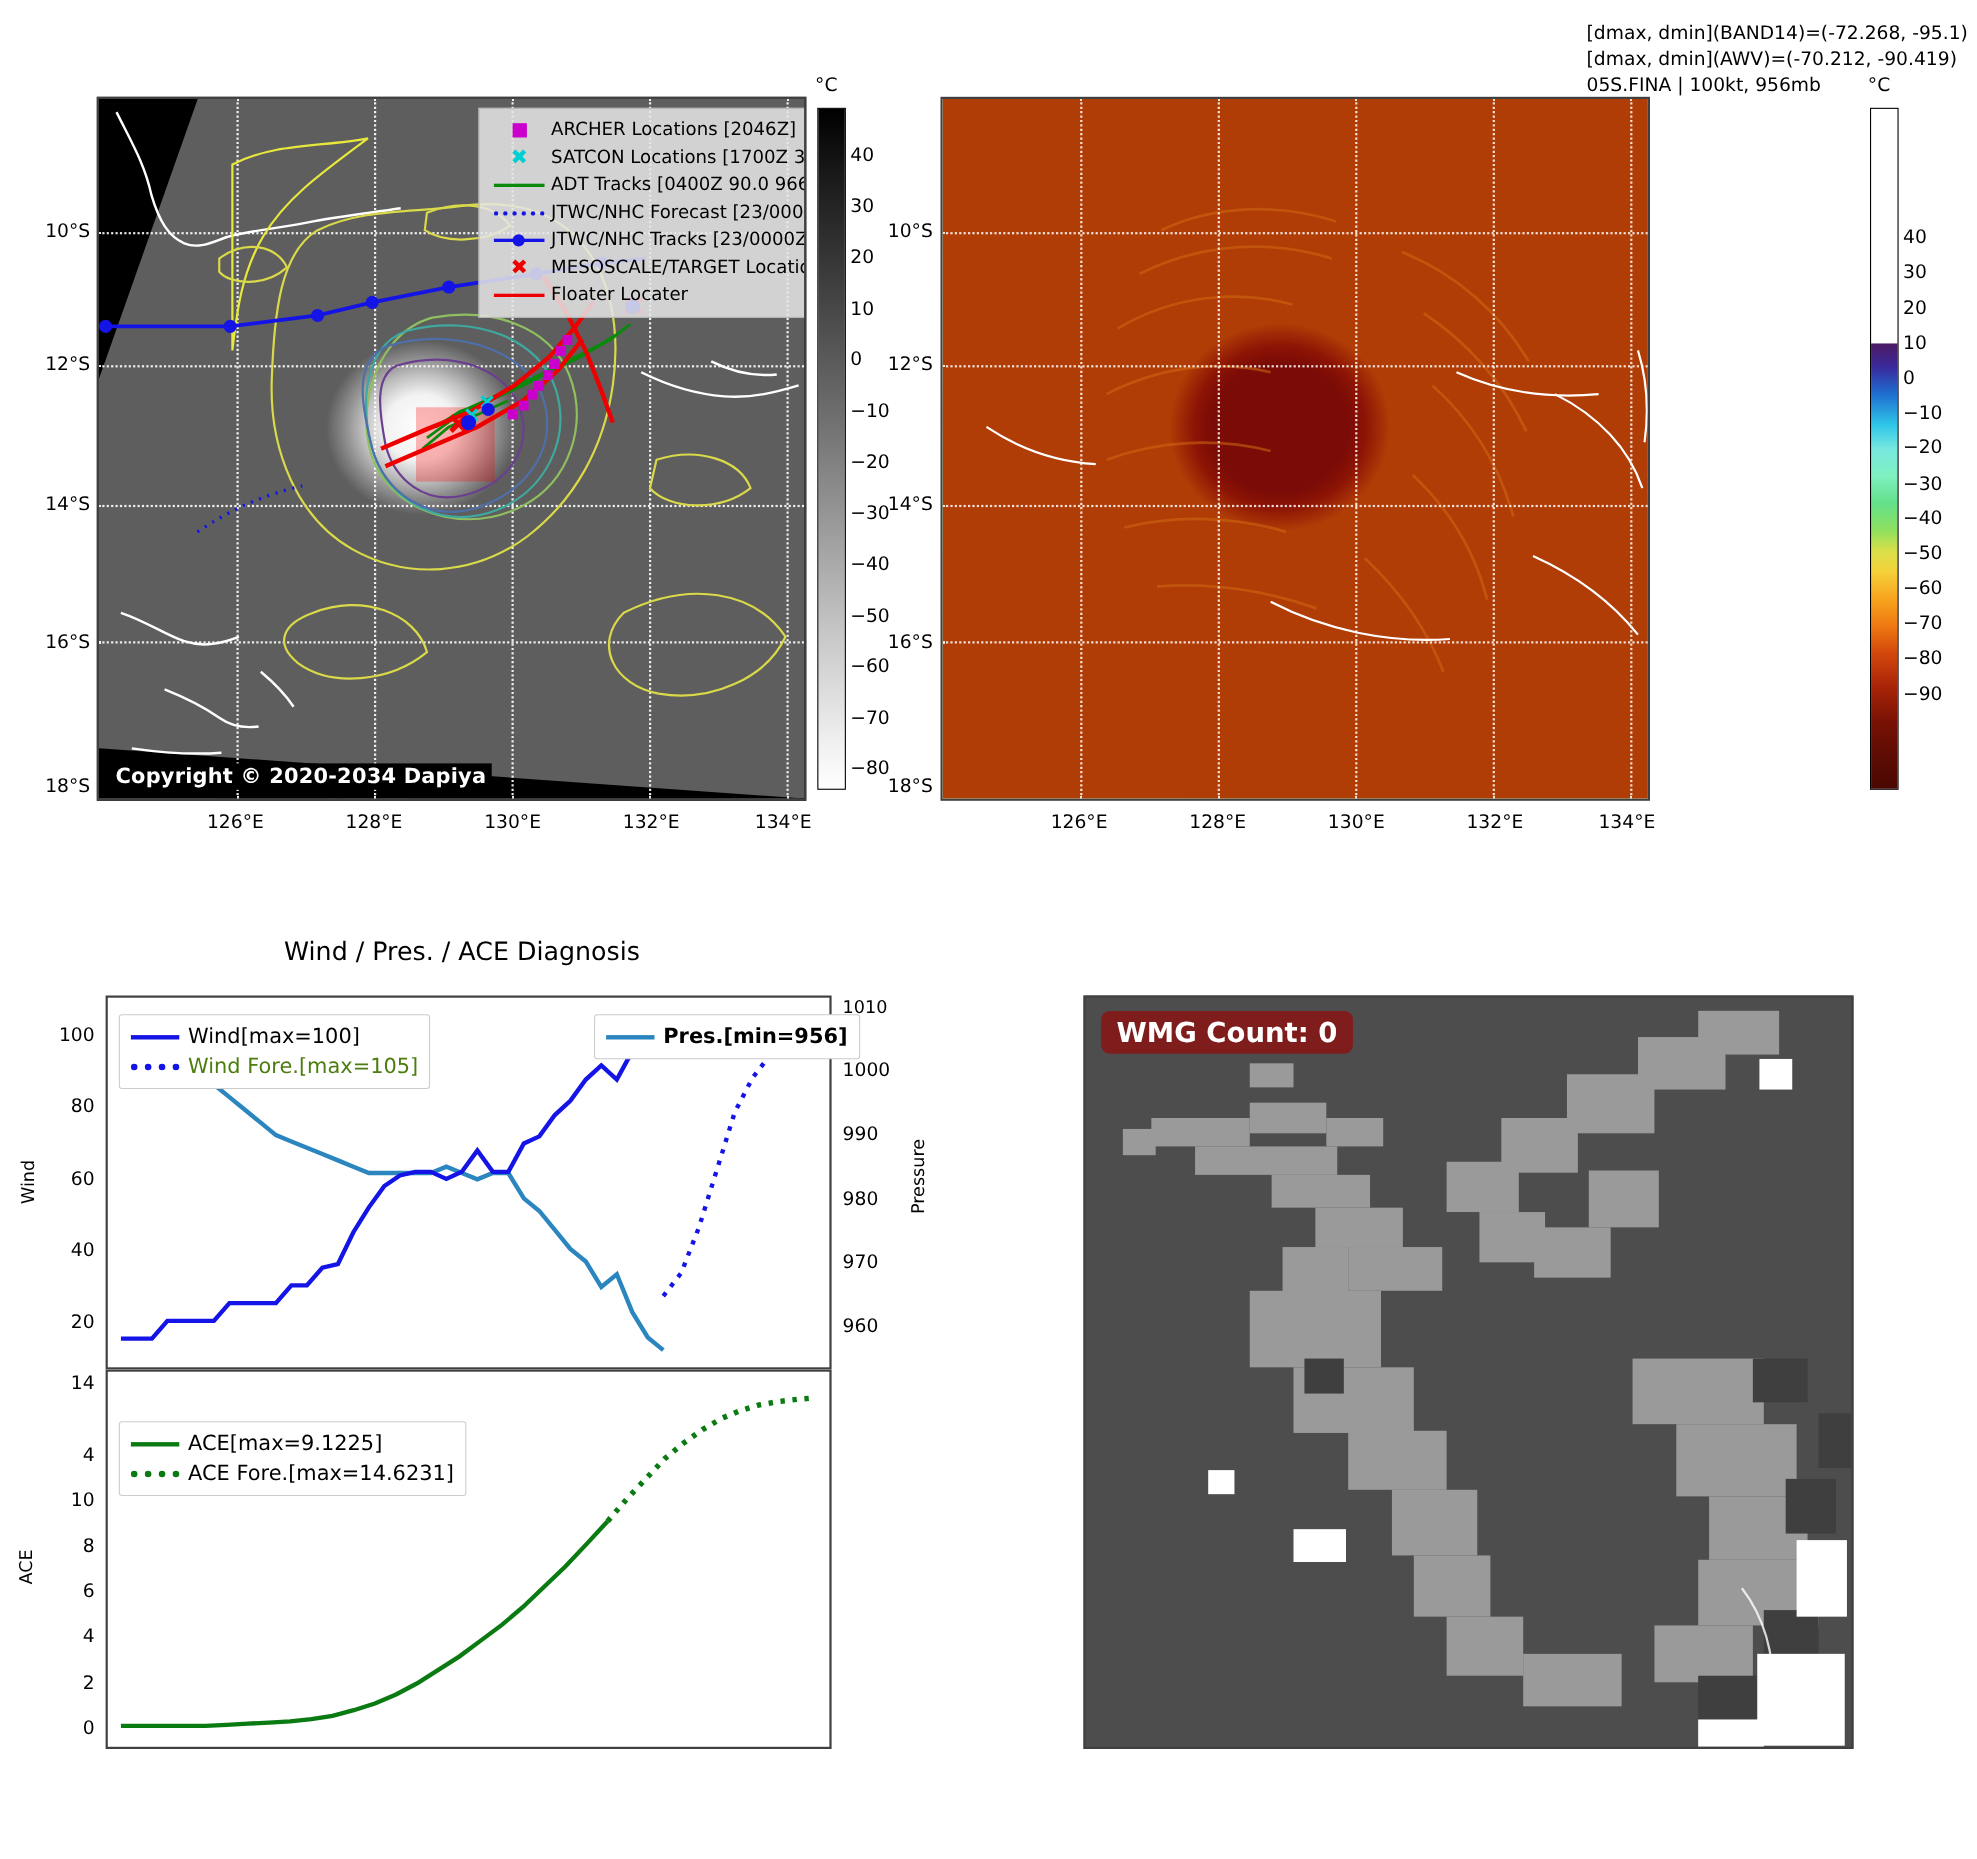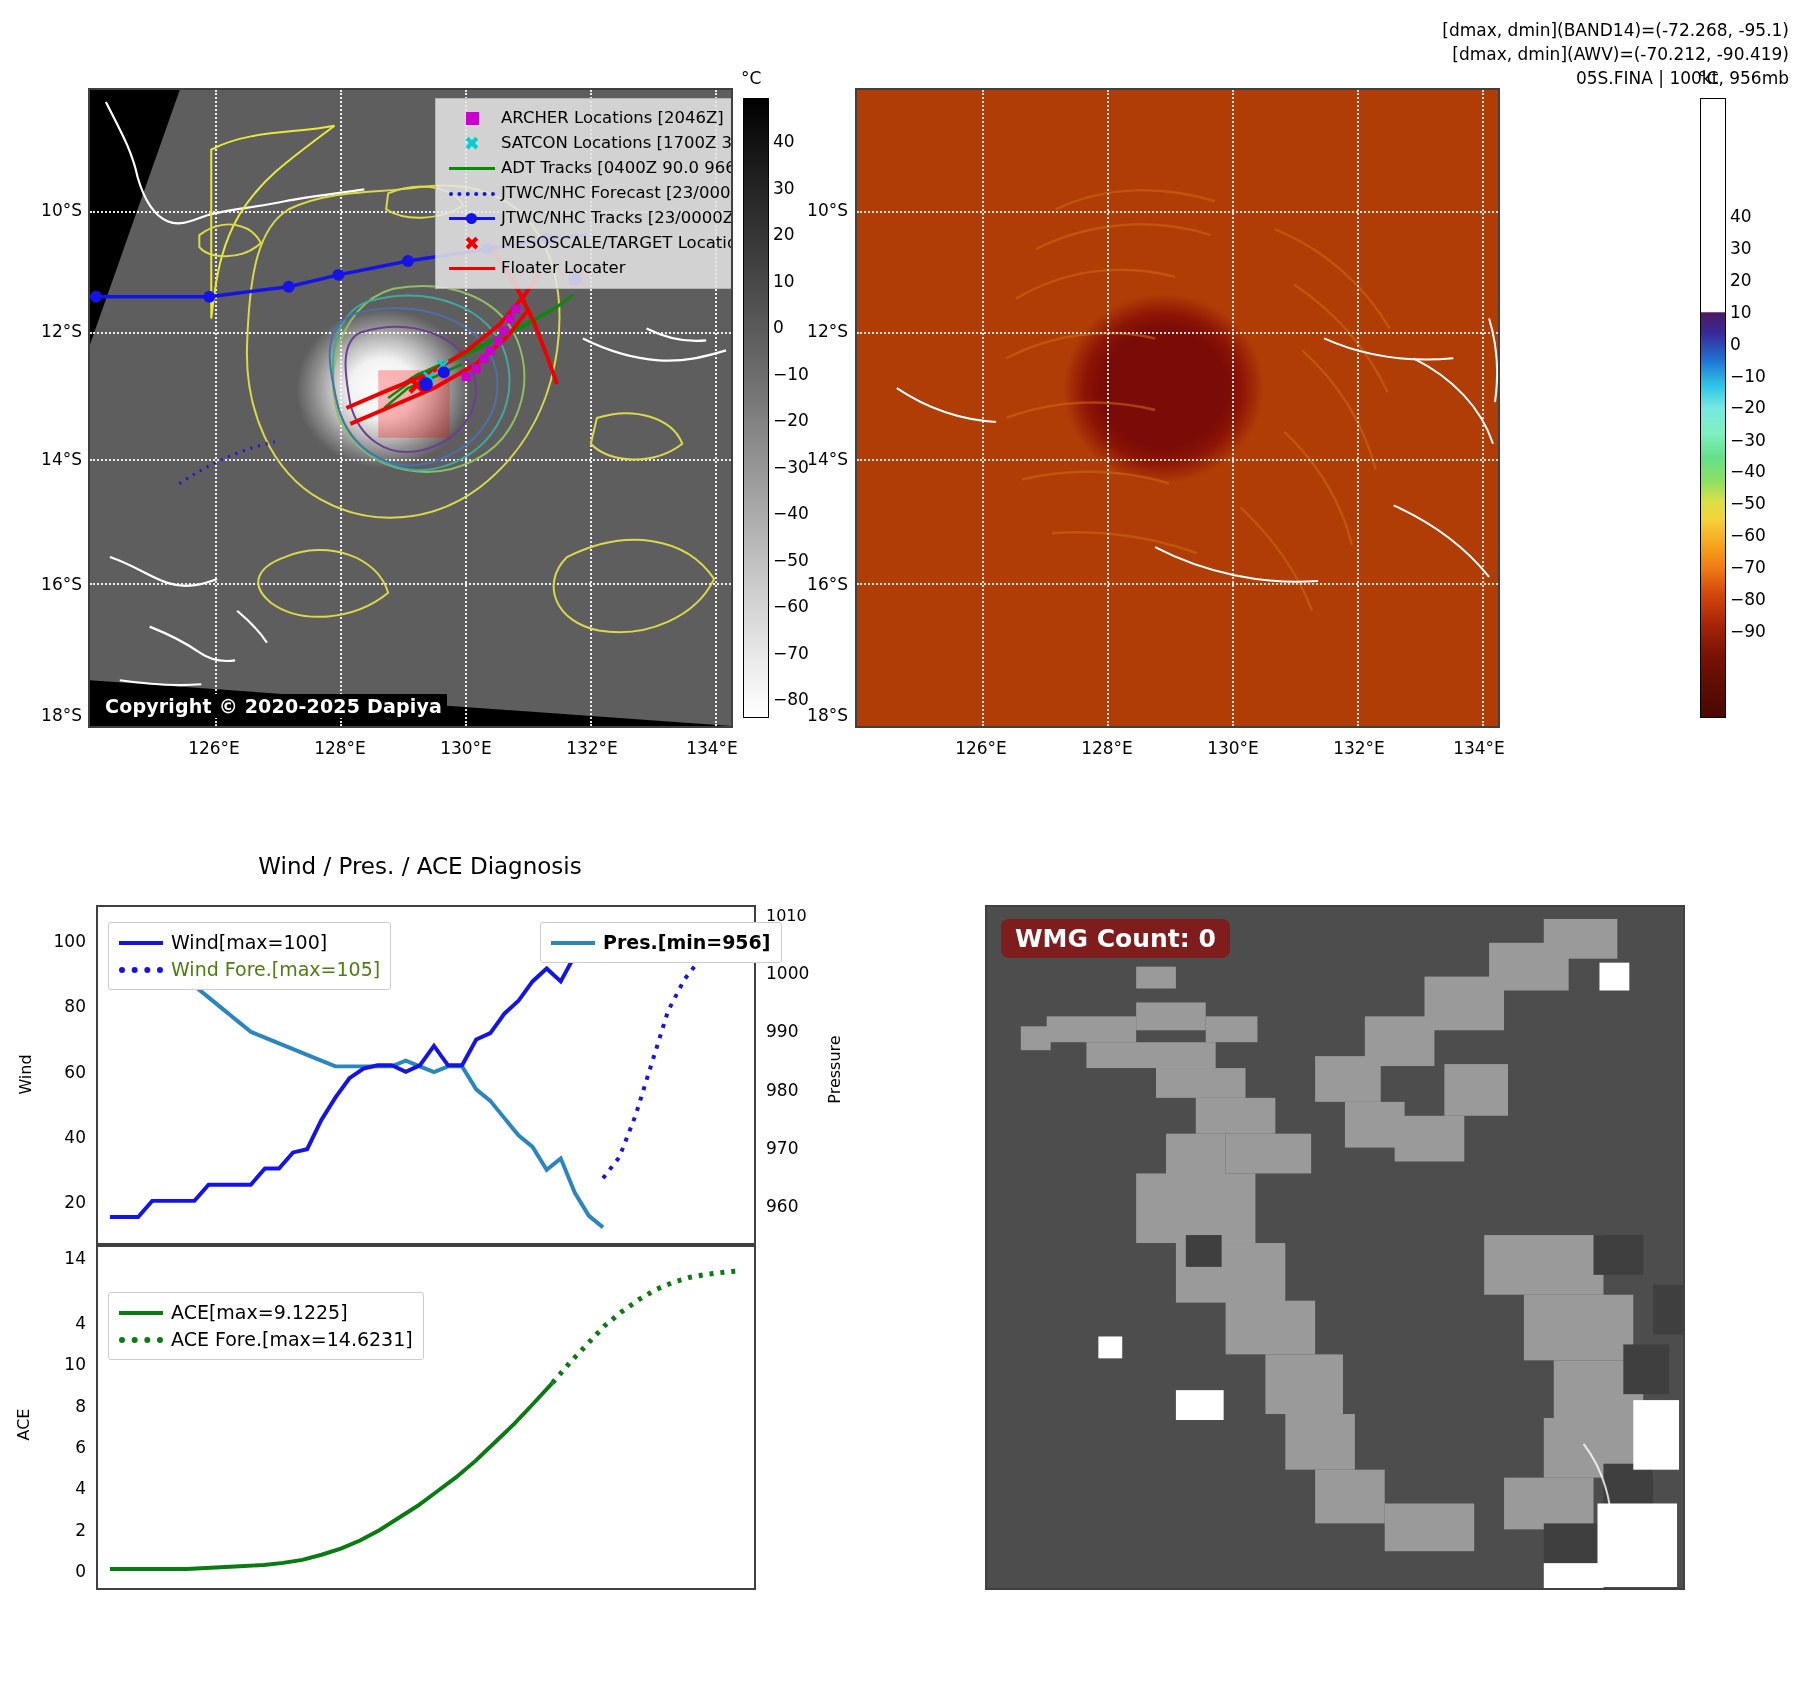--- a/index.html
+++ b/index.html
@@ -2,21 +2,21 @@
 <html><head>
 <meta charset="utf-8">
 <style>
   html,body{margin:0;padding:0;background:#fff;}
   body{width:1797px;height:1690px;font-family:"DejaVu Sans","Liberation Sans",sans-serif;color:#000;position:relative;overflow:hidden;}
 
   .abs{position:absolute;}
 
   
   #title-block{left:92px;top:18px;font-size:27px;line-height:1.30;white-space:pre;}
-  #meta-block{right:8px;top:18px;text-align:right;font-size:17px;line-height:1.42;}
+  #meta-block{right:8px;top:18px;font-size:17px;line-height:1.42;}
 
   
   .panel{position:absolute;box-sizing:border-box;border:2px solid #404040;background:#fff;overflow:hidden;}
 
   
   #ir-panel{left:88px;top:88px;width:645px;height:640px;background:#000;}
   #ir-sat{position:absolute;left:-2%;top:-2%;width:104%;height:104%;
      transform:rotate(-2.2deg);
      background:
        radial-gradient(ellipse 13% 12% at 46% 47%, #ffffff 0%, #f2f2f2 38%, #bdbdbd 62%, #8d8d8d 80%, #5e5e5e 100%),
@@ -255,21 +255,21 @@
       <span>MESOSCALE/TARGET Location</span>
     </div>
     <div class="lrow">
       <span class="lkey">
           <i class="lineK red"></i>
         </span>
       <span>Floater Locater</span>
     </div>
   </div>
 
-  <div id="copyright">Copyright © 2020-2025 Dapiya</div>
+  <div id="copyright">Copyright © 2020-2034 Dapiya</div>
 </div>
 
 <div class="tickY abs" style="left:20px;top:210px;width:62px;">10°S</div>
 <div class="tickY abs" style="left:20px;top:331px;width:62px;">12°S</div>
 <div class="tickY abs" style="left:20px;top:459px;width:62px;">14°S</div>
 <div class="tickY abs" style="left:20px;top:584px;width:62px;">16°S</div>
 <div class="tickY abs" style="left:20px;top:715px;width:62px;">18°S</div>
 
 <div class="tickX abs" style="left:214px;top:738px;">126°E</div>
 <div class="tickX abs" style="left:340px;top:738px;">128°E</div>

